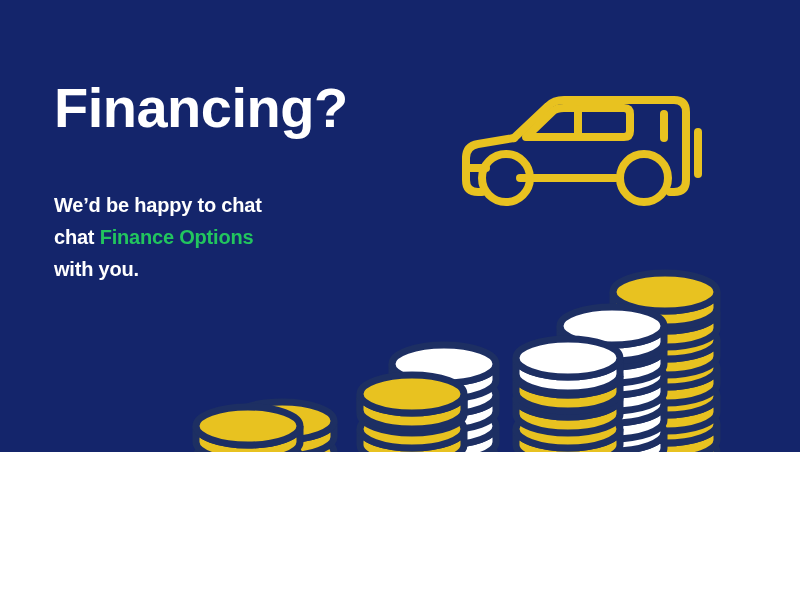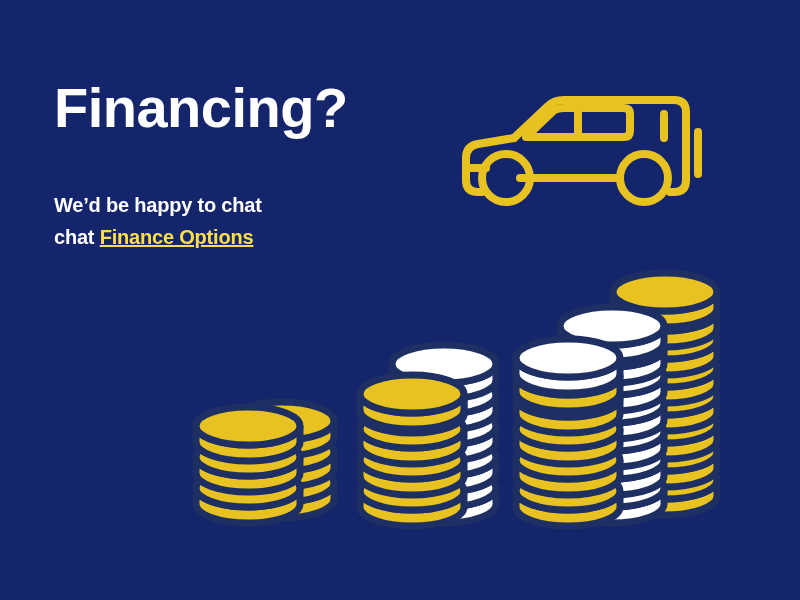--- a/index.html
+++ b/index.html
@@ -8,21 +8,21 @@
   }
   body {
     width: 800px;
     height: 600px;
     overflow: hidden;
     font-family: "Liberation Sans", sans-serif;
   }
   #canvas {
     position: relative;
     width: 800px;
-    height: 600px;
+    height: 452px;
     background: #14256b;
     overflow: hidden;
   }
 
   
   #headline {
     position: absolute;
     left: 54px;
     top: 80px;
     font-size: 56px;
@@ -39,22 +39,21 @@
     left: 54px;
     top: 189px;
     font-size: 20px;
     font-weight: bold;
     color: #ffffff;
     line-height: 32px;
     letter-spacing: -0.2px;
     width: 330px;
   }
   #subhead .gold {
-    color: #fde047;
-    text-decoration: underline;
+    color: #22c55e;
   }
 
   
   #car-illustration {
     position: absolute;
     left: 448px;
     top: 82px;
     width: 266px;
     height: 140px;
   }
@@ -71,20 +70,21 @@
 </head>
 <body>
 
 <div id="canvas" style="background: rgb(20, 37, 107);">
 
   <div id="headline">Financing?</div>
 
   <div id="subhead">
     <span>We’d be happy to chat</span><br>
     <span>chat </span><span class="gold">Finance Options</span><br>
+    <span>with you.</span>
   </div>
 
   <svg id="car-illustration" viewBox="0 0 266 140">
     <g fill="none" stroke="#e8c220" stroke-width="8" stroke-linecap="round" stroke-linejoin="round">
 
       <path d="M18 76 L18 98 Q18 110 30 110 L34 110"></path>
       <path d="M18 76 Q18 64 30 62 L66 56"></path>
       <path d="M66 56 L100 24 Q106 18 116 18 L226 18 Q238 18 238 30 L238 98 Q238 110 226 110 L222 110"></path>
 
       <path d="M18 86 L38 86"></path>

